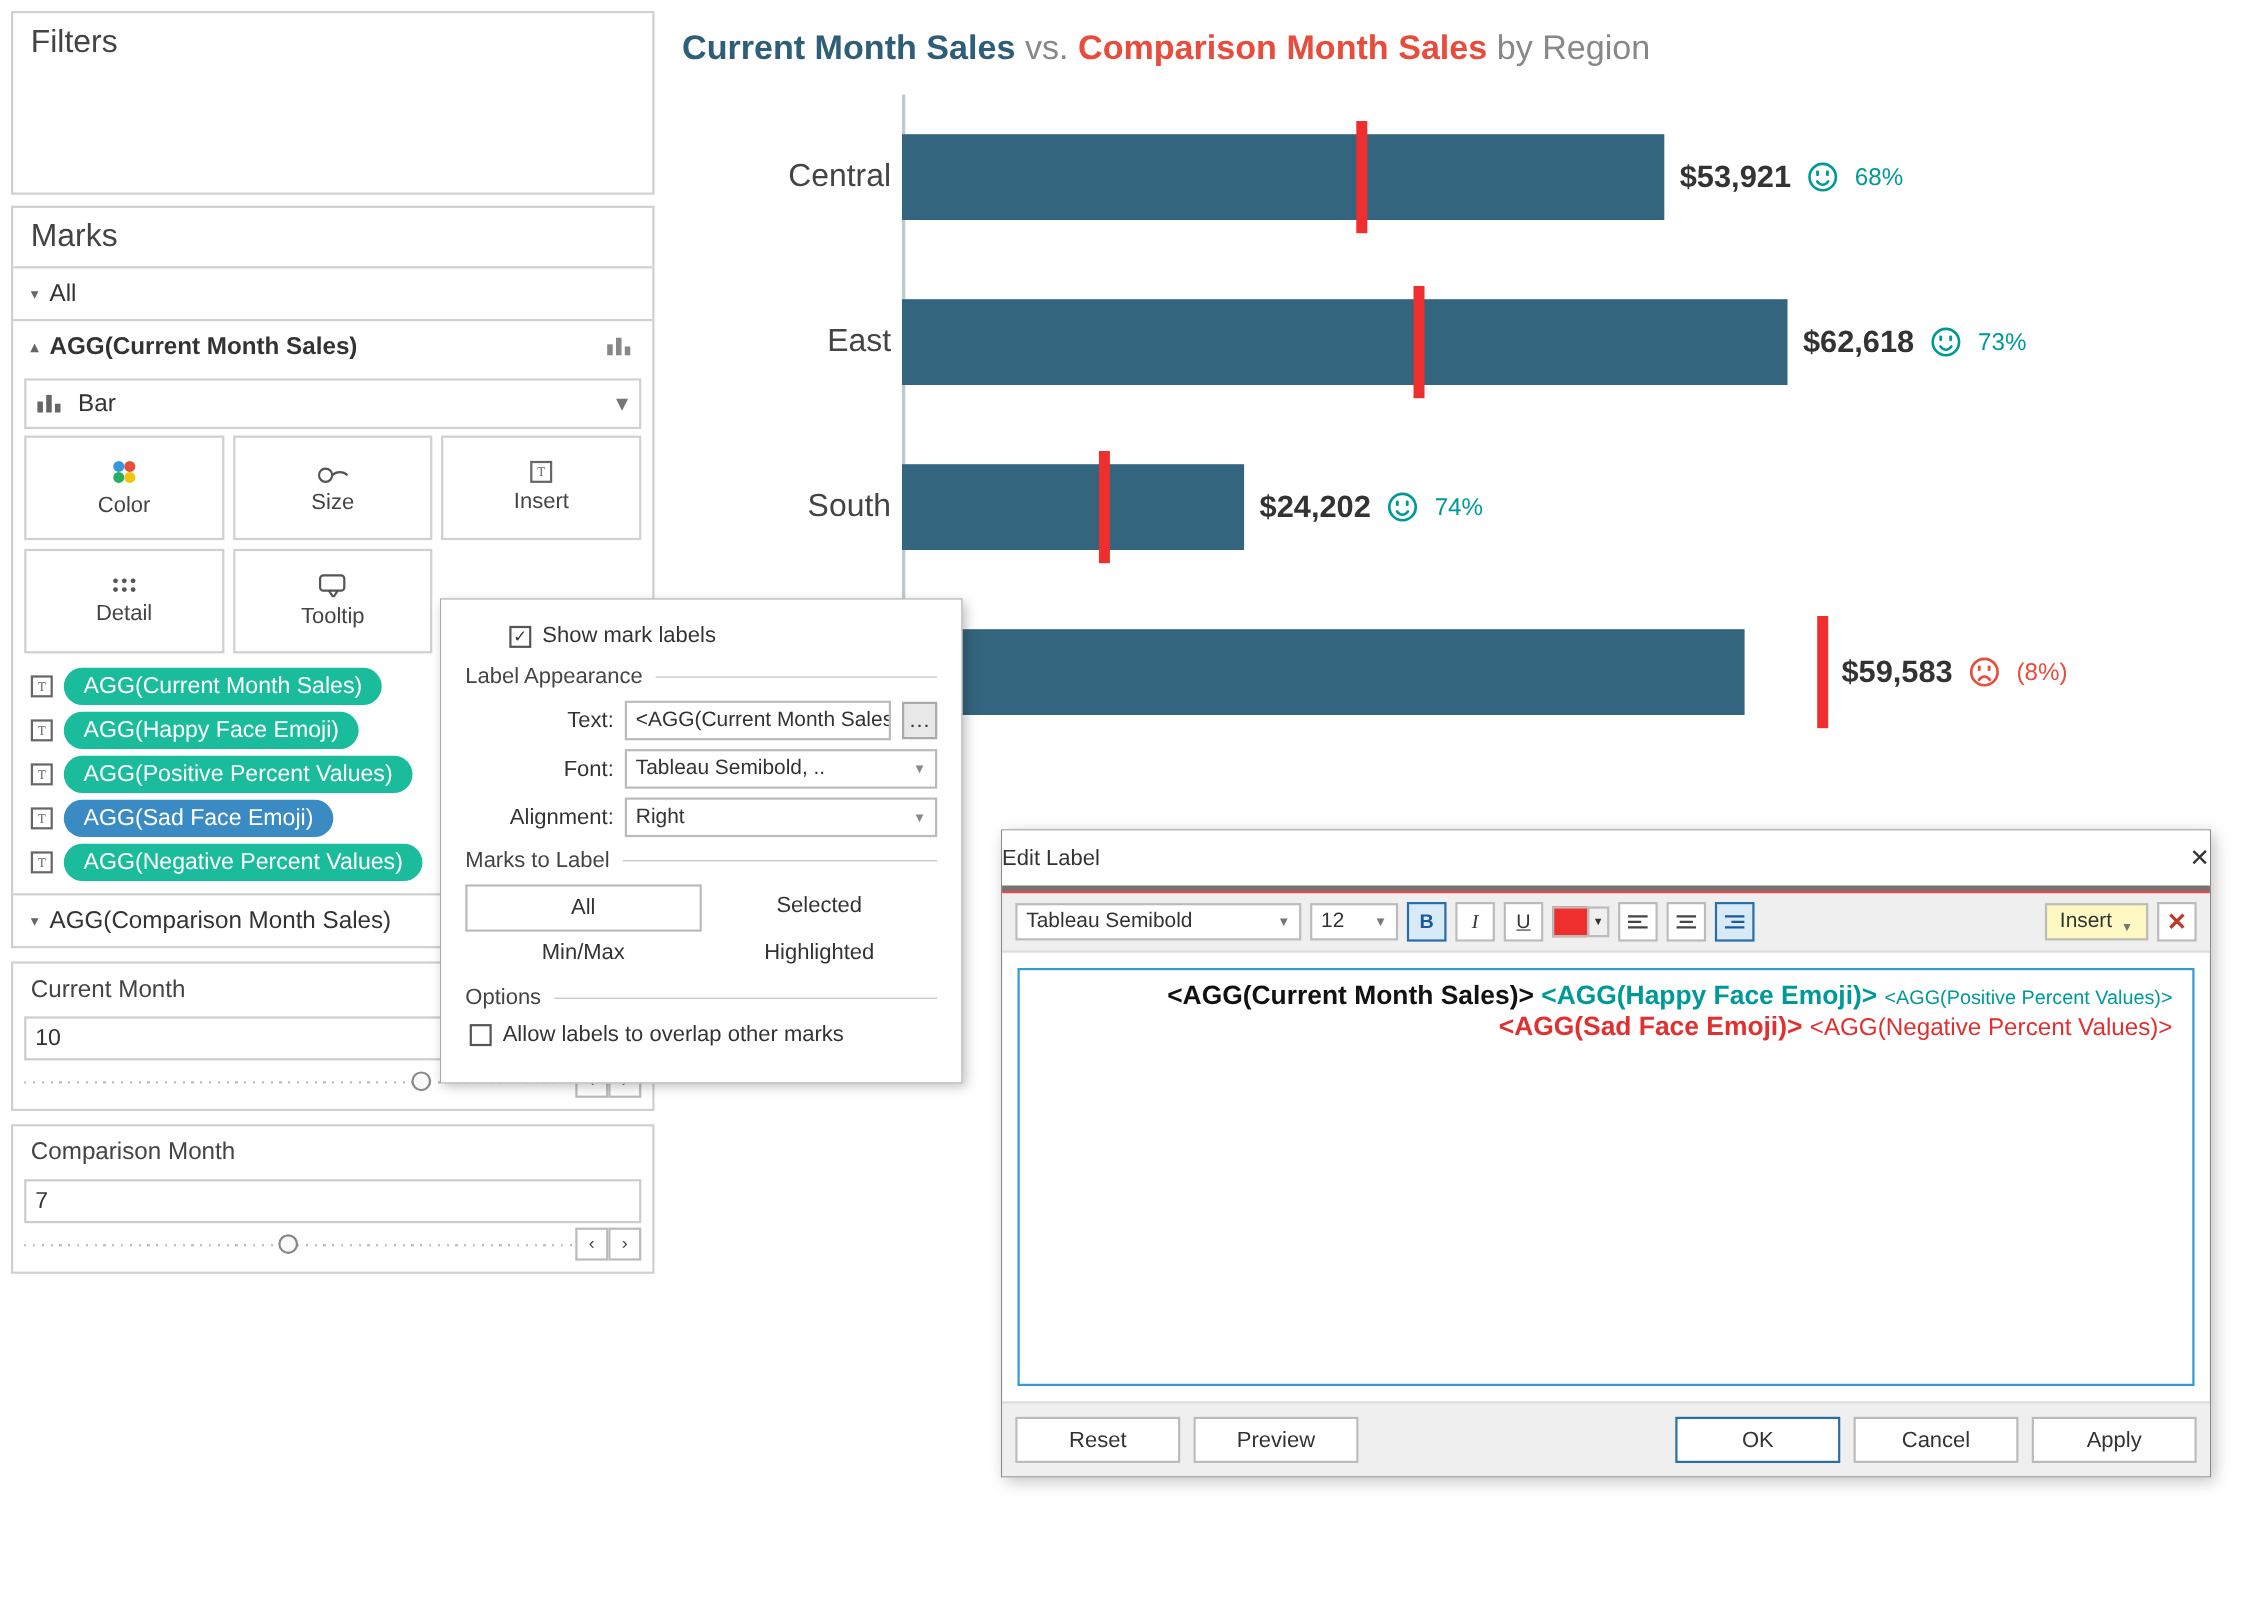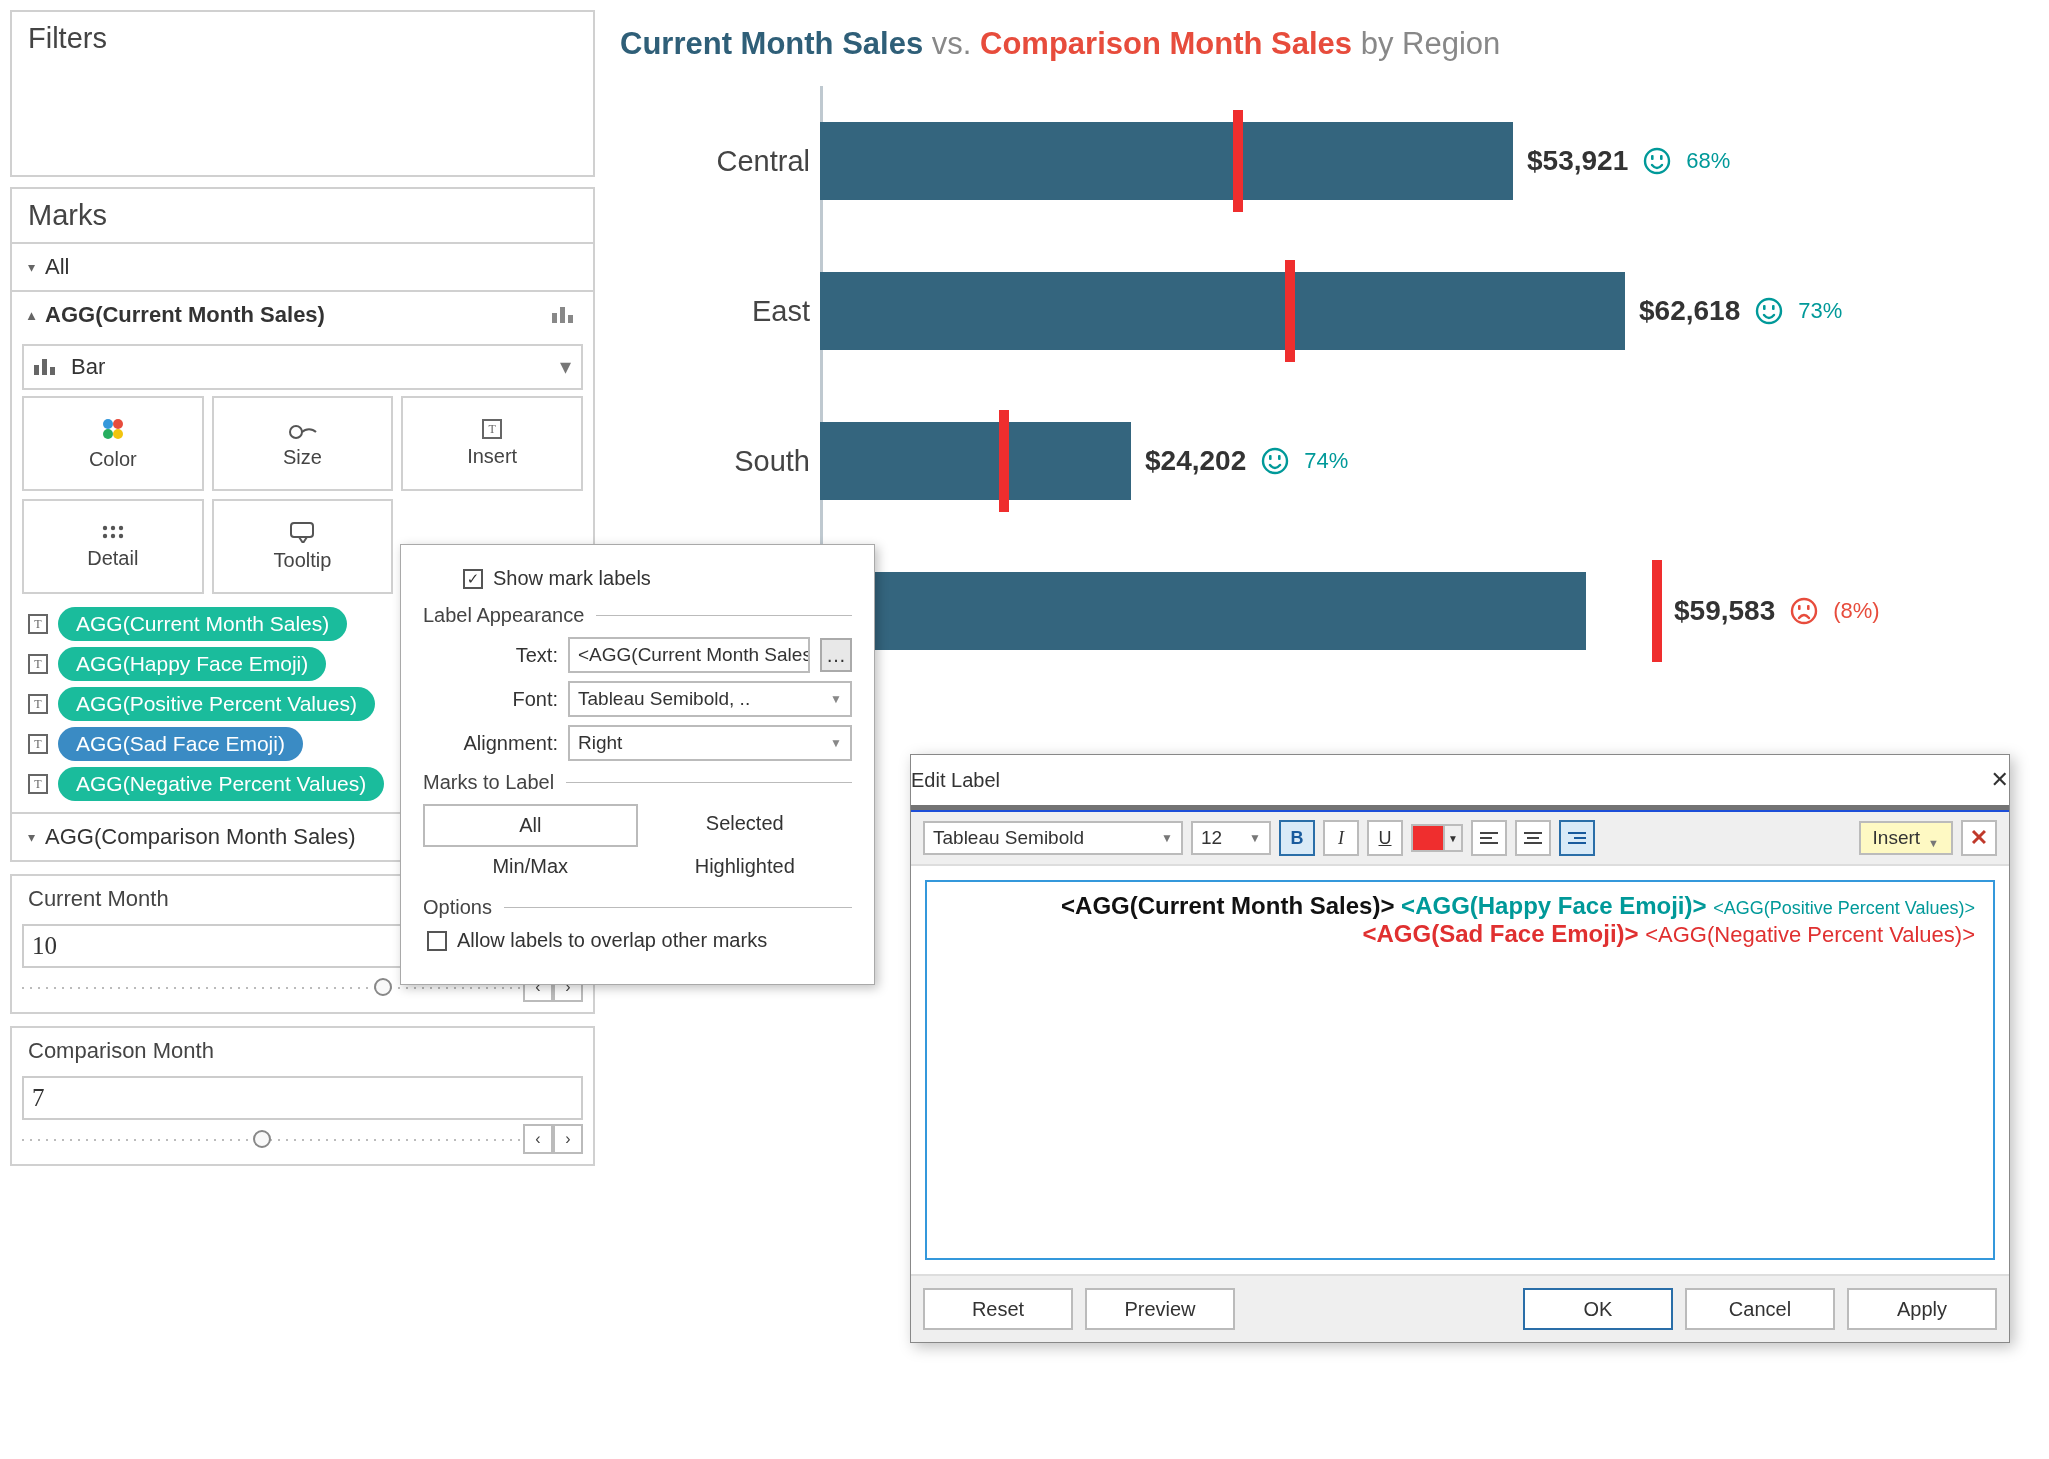--- a/index.html
+++ b/index.html
@@ -117,22 +117,21 @@
     font-size: 12px; color: #666;
     font-family: Georgia, serif;
   }
 
   .param-panel { margin-top: 12px; }
   .param-panel .panel-head { font-size: 22px; }
   .param-input {
     margin: 2px 10px;
     border: 2px solid #ccc;
     padding: 6px 8px;
-    font-size: 25px;
-    font-family: Liberation Serif, serif;
+    font-size: 21px;
   }
   .slider-row {
     display: flex;
     align-items: center;
     margin: 4px 10px 10px 10px;
     gap: 0;
   }
   .slider-track {
     position: relative;
     flex: 1;
@@ -305,21 +304,21 @@
   .dlg-titlebar {
     background: #fff;
     padding: 12px 0;
     font-size: 20px;
     display:flex; align-items:center;
     border-bottom: 5px solid #737373;
   }
   .dlg-titlebar .x { margin-left:auto; font-size: 22px; cursor:pointer; }
   .dlg-toolbar {
     background: #efefef;
-    border-top: 2px solid #1d4ed8;
+    border-top: 2px solid #ef4444;
     border-bottom: 2px solid #ddd;
     padding: 8px 12px;
     display:flex; align-items:center; gap:8px;
   }
   .tb-sel {
     border: 2px solid #bbb; background:#fff;
     padding: 4px 8px; display:flex; align-items:center; gap:10px;
     font-size: 19px;
   }
   .tb-sel.font { width: 260px; }

